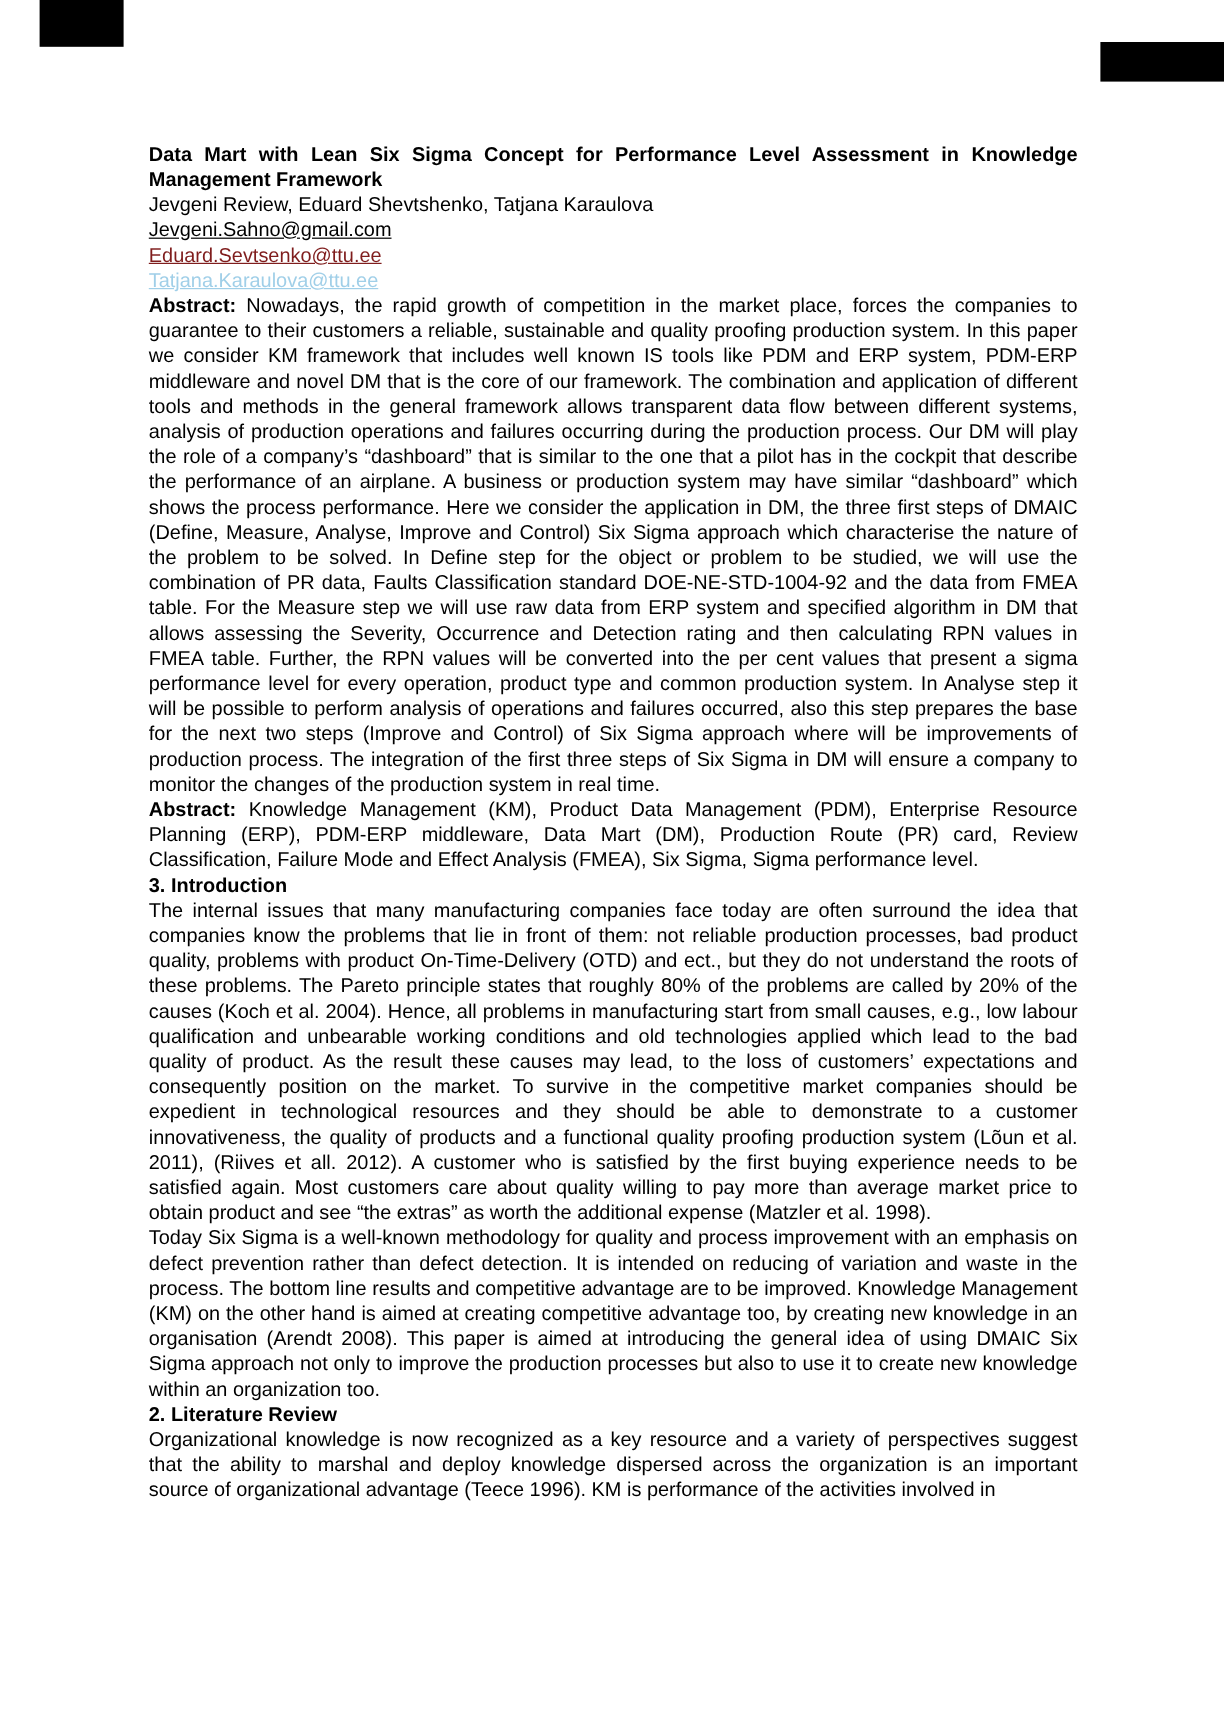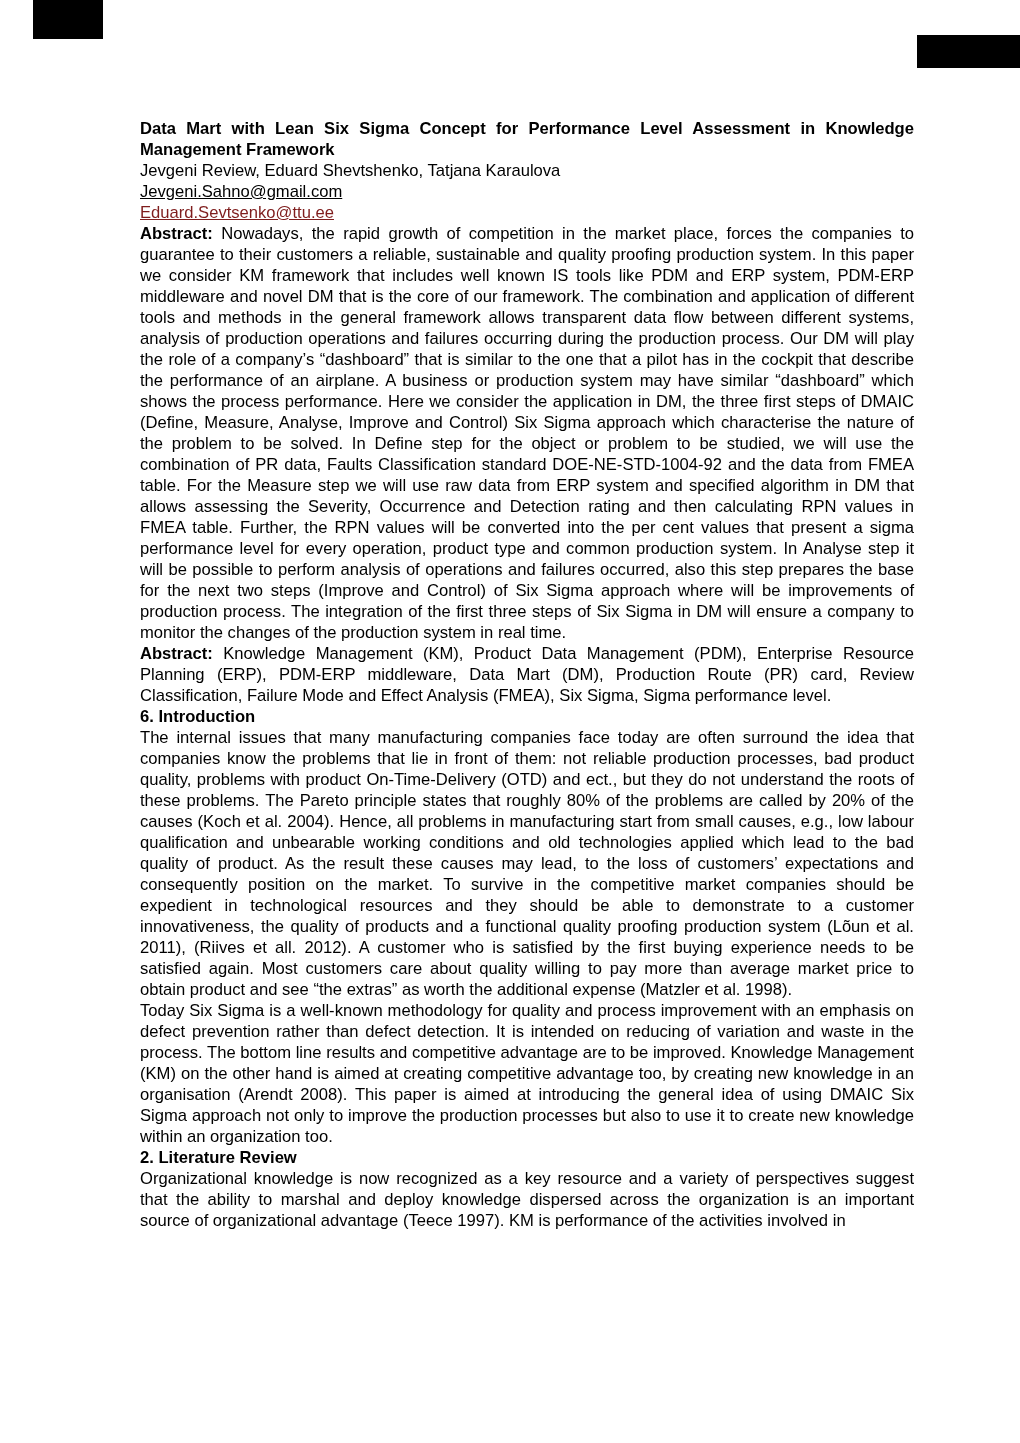--- a/index.html
+++ b/index.html
@@ -9,21 +9,21 @@
     height: 1443px;
     background: #ffffff;
     font-family: "Liberation Sans", sans-serif;
     font-size: 16.6px;
     line-height: 21px;
     color: #000000;
     overflow: hidden;
   }
   .content {
     position: absolute;
-    left: 140px;
+    left: 124px;
     top: 118px;
     width: 774px;
   }
   .justify { text-align: justify; }
   .bold { font-weight: bold; }
   .gap-before { margin-top: 21px; }
   .block { margin: 0; padding: 0; }
   .email-line { text-align: left; }
   .email-link { text-decoration: underline; cursor: pointer; }
   .redact { position: absolute; background: #000000; }
@@ -42,30 +42,31 @@
 
     <div class="block justify bold">Data Mart with Lean Six Sigma Concept for Performance Level Assessment in Knowledge Management Framework</div>
 
     <div class="block">Jevgeni Review, Eduard Shevtshenko, Tatjana Karaulova</div>
 
 
     <div class="block email-line"><span class="email-link" style="color: rgb(0, 0, 0); margin-top: 24px;">Jevgeni.Sahno@gmail.com</span></div>
 
     <div class="block email-line"><span class="email-link" style="color: #7f1d1d;">Eduard.Sevtsenko@ttu.ee</span></div>
 
+    <div class="block email-line"><span class="email-link" style="color: rgb(160, 207, 232);">Tatjana.Karaulova@ttu.ee</span></div>
 
     <div class="block justify gap-before"><span class="bold">Abstract:</span> <span>Nowadays, the rapid growth of competition in the market place, forces the companies to guarantee to their customers a reliable, sustainable and quality proofing production system. In this paper we consider KM framework that includes well known IS tools like PDM and ERP system, PDM-ERP middleware and novel DM that is the core of our framework. The combination and application of different tools and methods in the general framework allows transparent data flow between different systems, analysis of production operations and failures occurring during the production process. Our DM will play the role of a company’s “dashboard” that is similar to the one that a pilot has in the cockpit that describe the performance of an airplane. A business or production system may have similar “dashboard” which shows the process performance. Here we consider the application in DM, the three first steps of DMAIC (Define, Measure, Analyse, Improve and Control) Six Sigma approach which characterise the nature of the problem to be solved. In Define step for the object or problem to be studied, we will use the combination of PR data, Faults Classification standard DOE-NE-STD-1004-92 and the data from FMEA table. For the Measure step we will use raw data from ERP system and specified algorithm in DM that allows assessing the Severity, Occurrence and Detection rating and then calculating RPN values in FMEA table. Further, the RPN values will be converted into the per cent values that present a sigma performance level for every operation, product type and common production system. In Analyse step it will be possible to perform analysis of operations and failures occurred, also this step prepares the base for the next two steps (Improve and Control) of Six Sigma approach where will be improvements of production process. The integration of the first three steps of Six Sigma in DM will ensure a company to monitor the changes of the production system in real time.</span></div>
 
     <div class="block justify gap-before"><span class="bold">Abstract:</span> <span>Knowledge Management (KM), Product Data Management (PDM), Enterprise Resource Planning (ERP), PDM-ERP middleware, Data Mart (DM), Production Route (PR) card, Review Classification, Failure Mode and Effect Analysis (FMEA), Six Sigma, Sigma performance level.</span></div>
 
-    <div class="block bold gap-before">6. Introduction</div>
+    <div class="block bold gap-before">3. Introduction</div>
 
     <div class="block justify">The internal issues that many manufacturing companies face today are often surround the idea that companies know the problems that lie in front of them: not reliable production processes, bad product quality, problems with product On-Time-Delivery (OTD) and ect., but they do not understand the roots of these problems. The Pareto principle states that roughly 80% of the problems are called by 20% of the causes (Koch et al. 2004). Hence, all problems in manufacturing start from small causes, e.g., low labour qualification and unbearable working conditions and old technologies applied which lead to the bad quality of product. As the result these causes may lead, to the loss of customers’ expectations and consequently position on the market. To survive in the competitive market companies should be expedient in technological resources and they should be able to demonstrate to a customer innovativeness, the quality of products and a functional quality proofing production system (Lõun et al. 2011), (Riives et all. 2012). A customer who is satisfied by the first buying experience needs to be satisfied again. Most customers care about quality willing to pay more than average market price to obtain product and see “the extras” as worth the additional expense (Matzler et al. 1998).</div>
 
     <div class="block justify gap-before">Today Six Sigma is a well-known methodology for quality and process improvement with an emphasis on defect prevention rather than defect detection. It is intended on reducing of variation and waste in the process. The bottom line results and competitive advantage are to be improved. Knowledge Management (KM) on the other hand is aimed at creating competitive advantage too, by creating new knowledge in an organisation (Arendt 2008). This paper is aimed at introducing the general idea of using DMAIC Six Sigma approach not only to improve the production processes but also to use it to create new knowledge within an organization too.</div>
 
     <div class="block bold gap-before">2. Literature Review</div>
 
-    <div class="block justify">Organizational knowledge is now recognized as a key resource and a variety of perspectives suggest that the ability to marshal and deploy knowledge dispersed across the organization is an important source of organizational advantage (Teece 1997). KM is performance of the activities involved in</div>
+    <div class="block justify">Organizational knowledge is now recognized as a key resource and a variety of perspectives suggest that the ability to marshal and deploy knowledge dispersed across the organization is an important source of organizational advantage (Teece 1996). KM is performance of the activities involved in</div>
 
   </div>
 
 </div>
 
 </body></html>

